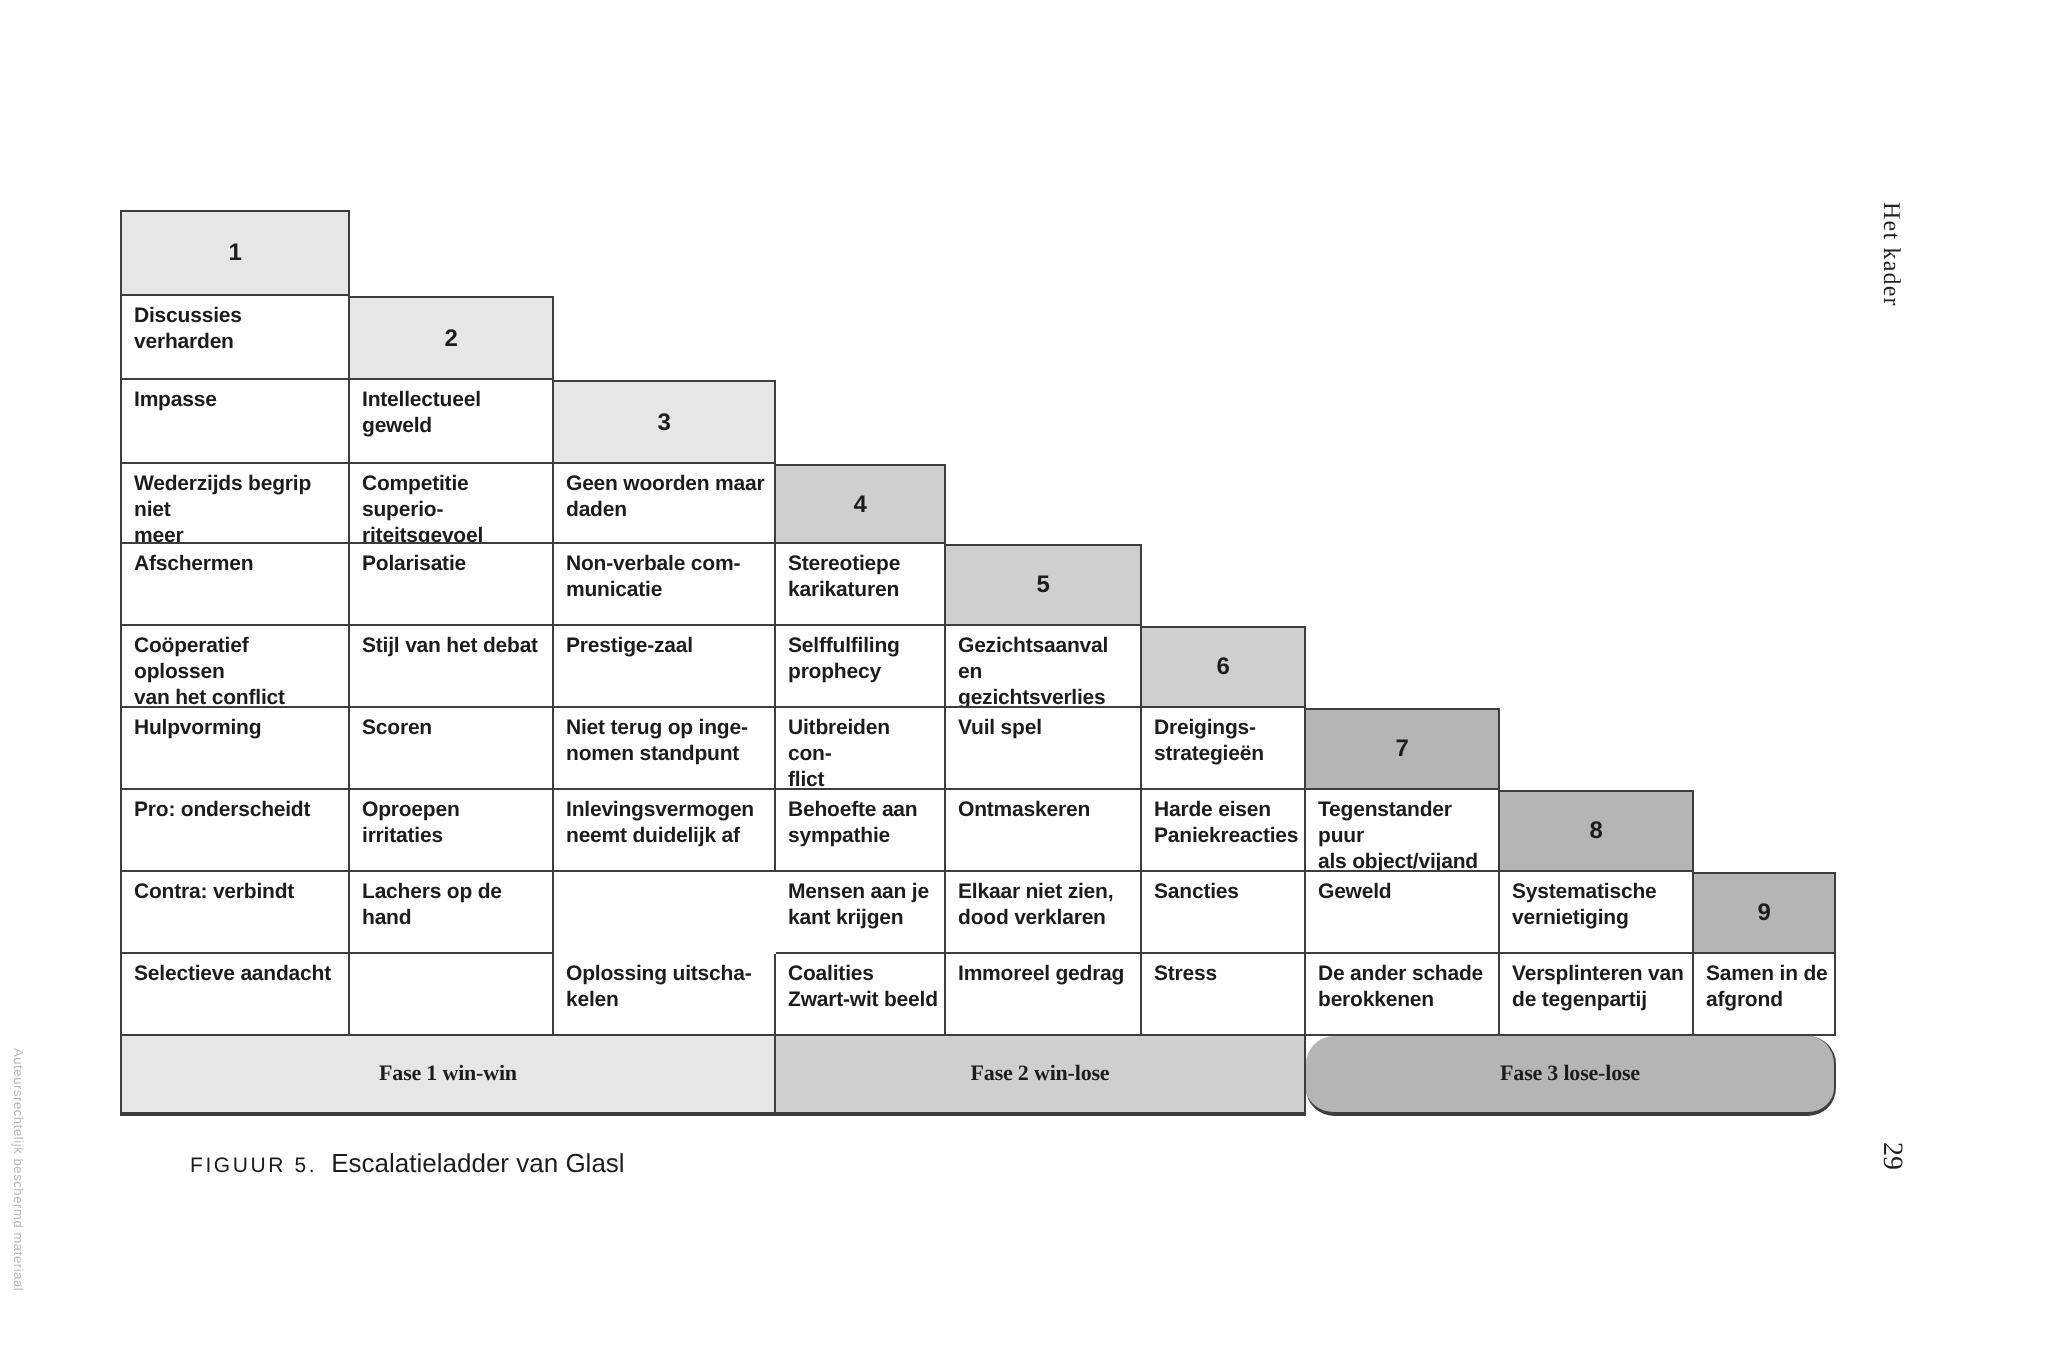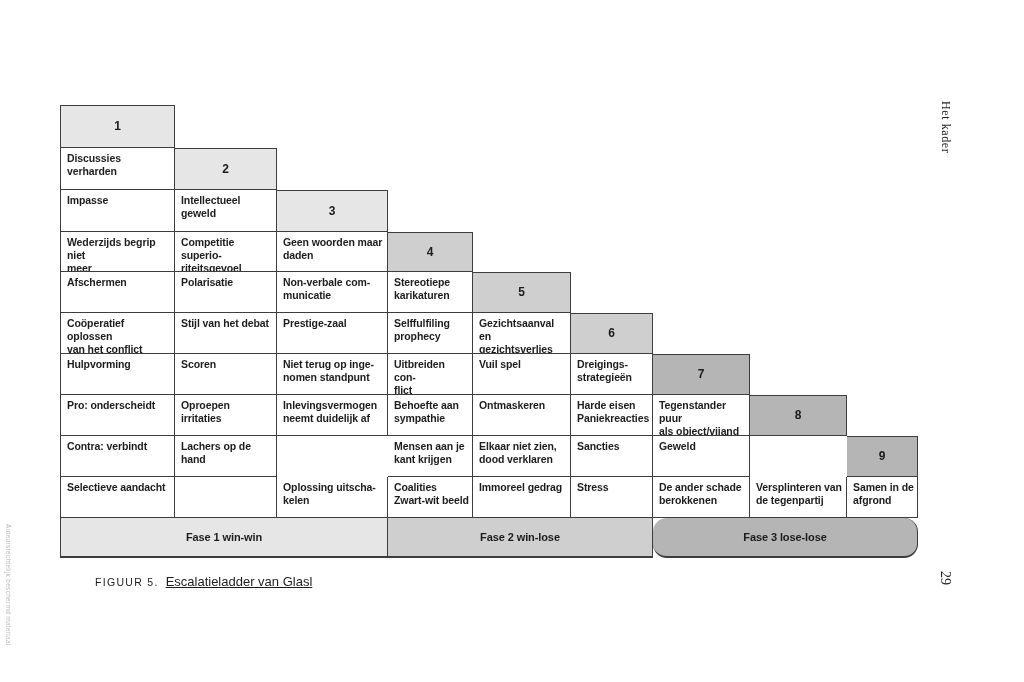--- a/index.html
+++ b/index.html
@@ -38,30 +38,31 @@
     border-top: 1px solid #3d3d3d;
     display: flex; align-items: center; justify-content: center;
     font-weight: bold; font-size: 12px;
     padding: 0; white-space: normal;
   }
   .cell.phase-cell {
     display: flex; align-items: center; justify-content: center;
     font-weight: bold; font-size: 11px;
     padding: 0; white-space: normal;
     border-bottom: 2px solid #3d3d3d;
+    font-family: Liberation Serif, serif;
   }
 
   
   .caption {
     position: absolute;
     left: 95px; top: 574px;
     display: flex; align-items: baseline; gap: 7px;
   }
   .caption .cap-label { font-size: 10.5px; letter-spacing: 1.3px; }
-  .caption .cap-text  { font-size: 13px; text-decoration: underline; }
+  .caption .cap-text  { font-size: 13px; }
 
   
   .vtext { position: absolute; writing-mode: vertical-rl; }
   .running-header {
     left: 938px; top: 101px;
     font-family: "Liberation Serif", serif;
     font-size: 12px; letter-spacing: 0.6px; color: #222222;
   }
   .page-number {
     left: 937px; top: 571px;
@@ -145,20 +146,22 @@
 Paniekreacties</div>
     <div class="cell" style="grid-area: 9 / 6;">Sancties</div>
     <div class="cell" style="grid-area: 10 / 6;">Stress</div>
     <div class="cell num" style="grid-area: 7 / 7; background: rgb(181, 181, 181);">7</div>
     <div class="cell" style="grid-area: 8 / 7;">Tegenstander puur
 als object/vijand</div>
     <div class="cell" style="grid-area: 9 / 7;">Geweld</div>
     <div class="cell" style="grid-area: 10 / 7;">De ander schade
 berokkenen</div>
     <div class="cell num" style="grid-area: 8 / 8; background: rgb(181, 181, 181);">8</div>
+    <div class="cell" style="grid-area: 9 / 8;">Systematische
+vernietiging</div>
     <div class="cell" style="grid-area: 10 / 8;">Versplinteren van
 de tegenpartij</div>
     <div class="cell num" style="grid-area: 9 / 9; background: rgb(181, 181, 181);">9</div>
     <div class="cell" style="grid-area: 10 / 9;">Samen in de
 afgrond</div>
   </div>
 
 <div class="caption">
   <span class="cap-label">FIGUUR 5.</span>
   <span class="cap-text">Escalatieladder van Glasl</span>

